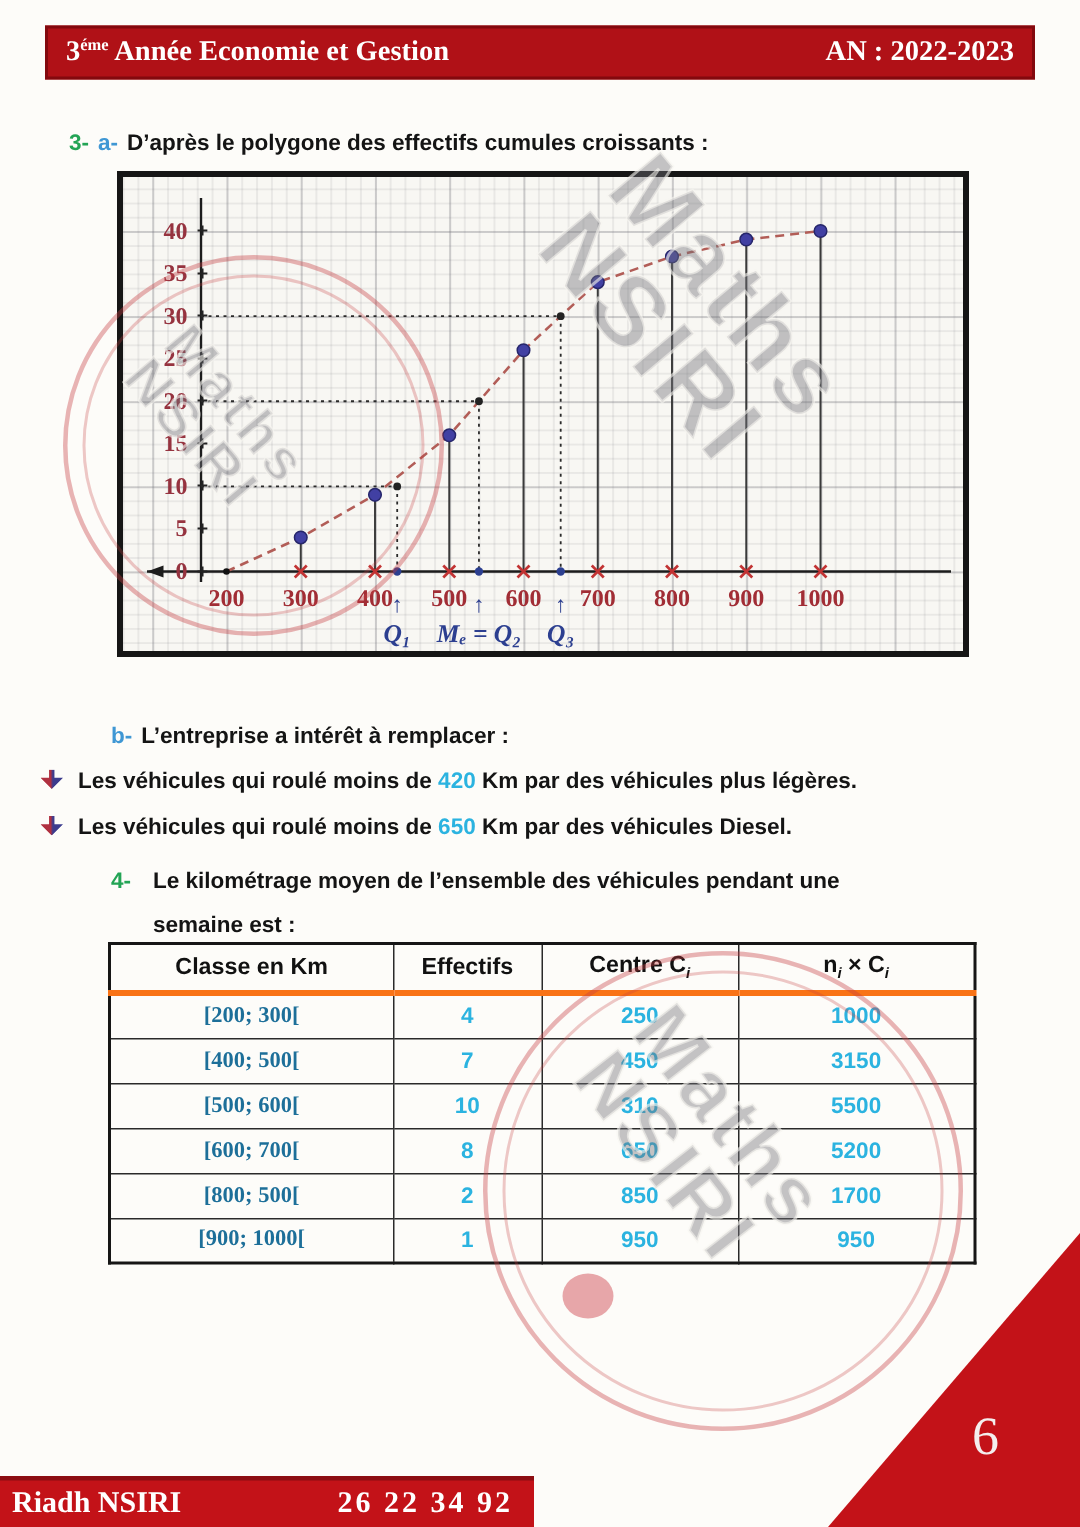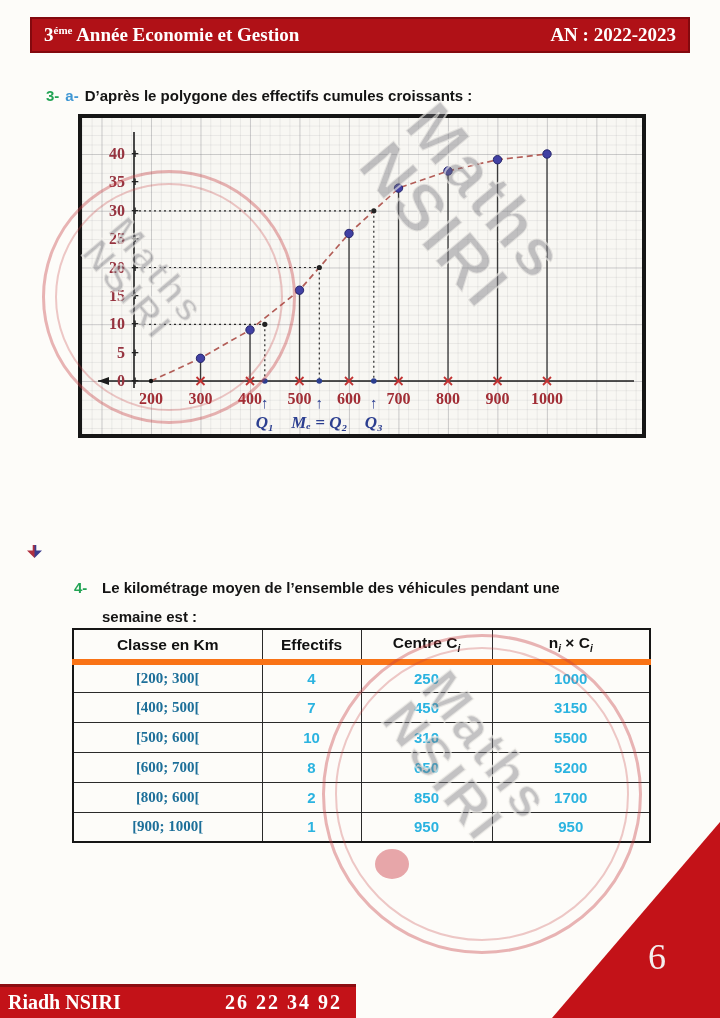--- a/index.html
+++ b/index.html
@@ -37,21 +37,21 @@
   .arrow-dn{display:inline-block;width:15px;height:13px;margin-right:10px;vertical-align:-1px;
     background:linear-gradient(90deg,#b03040 45%,#3c3c8e 55%);
     clip-path:polygon(38% 0,62% 0,62% 42%,100% 42%,50% 100%,0 42%,38% 42%);}
   .sec4{display:flex;width:520px;line-height:29px;}
   .sec4 .green{flex:0 0 22px;}
 
   
   .stat-table{position:absolute;left:72px;top:628px;border-collapse:collapse;table-layout:fixed;}
   .stat-table th,.stat-table td{border:1px solid #2a2a2a;text-align:center;box-sizing:border-box;}
   .stat-table{border:2px solid #161616;}
-  .stat-table th{height:33px;font-size:15.5px;color:#111;border-bottom:6px solid #f97316;}
+  .stat-table th{height:33px;font-size:15.5px;color:#111;border-bottom:4px solid #f97316;}
   .stat-table td{height:30px;font-weight:bold;}
   .stat-table sub{font-style:italic;font-size:10px;}
   td.cl{font-family:Liberation Serif, serif;color:#1d6f99;font-size:15px;font-weight:bold;}
   td.num{color:#2bb3e0;font-size:15px;}
 
   
   .footer-bar{position:absolute;left:0;top:984px;width:356px;height:34px;background:#c31218;border-top:3px solid #8c0d12;
     box-sizing:border-box;display:flex;align-items:center;color:#fff;font-family:"Liberation Serif","DejaVu Serif",serif;
     font-weight:bold;font-size:20px;padding:0 14px 0 8px;}
   .footer-bar .phone{margin-left:auto;letter-spacing:2px;}
@@ -165,24 +165,30 @@
           <text x="237.3" y="290" text-anchor="middle" font-size="15" font-weight="bold" fill="#2c3f90">↑</text>
           <text x="237.3" y="310" text-anchor="middle" font-family="Liberation Serif,DejaVu Serif,serif" font-style="italic" font-weight="bold" font-size="17" fill="#2c3f90">Mₑ = Q₂</text>
           <circle cx="291.8" cy="92.8" r="2.6" fill="#222"></circle>
           <circle cx="291.8" cy="263" r="2.8" fill="#2c3f90"></circle>
           <text x="291.8" y="290" text-anchor="middle" font-size="15" font-weight="bold" fill="#2c3f90">↑</text>
           <text x="291.8" y="310" text-anchor="middle" font-family="Liberation Serif,DejaVu Serif,serif" font-style="italic" font-weight="bold" font-size="17" fill="#2c3f90">Q₃</text>
         </svg></div>
   </div>
 
 
-
+  <div class="line" style="left:74px;top:482px;">
+    <span class="blue">b-</span><span>L’entreprise a intérêt à remplacer :</span>
+  </div>
+
+  <div class="bullet" style="top:512px;">
+    <span class="arrow-dn"></span><span><span>Les véhicules qui roulé moins de </span><span class="cyan">420</span><span> Km par des véhicules plus légères.</span></span>
+  </div>
 
   <div class="bullet" style="top:543px;">
-    <span class="arrow-dn"></span>
+    <span class="arrow-dn"></span><span><span>Les véhicules qui roulé moins de </span><span class="cyan">650</span><span> Km par des véhicules Diesel.</span></span>
   </div>
 
   <div class="line sec4" style="left:74px;top:573px;">
     <span class="green">4-</span>
       <span>Le kilométrage moyen de l’ensemble des véhicules pendant une semaine est :</span>
   </div>
 
   <table class="stat-table">
     <thead>
         <tr id="table-head-row">
@@ -211,21 +217,21 @@
           <td class="num">310</td>
           <td class="num">5500</td>
         </tr>
         <tr>
           <td class="cl">[600; 700[</td>
           <td class="num">8</td>
           <td class="num">650</td>
           <td class="num">5200</td>
         </tr>
         <tr>
-          <td class="cl">[800; 600[</td>
+          <td class="cl">[800; 500[</td>
           <td class="num">2</td>
           <td class="num">850</td>
           <td class="num">1700</td>
         </tr>
         <tr>
           <td class="cl">[900; 1000[</td>
           <td class="num">1</td>
           <td class="num">950</td>
           <td class="num">950</td>
         </tr>

